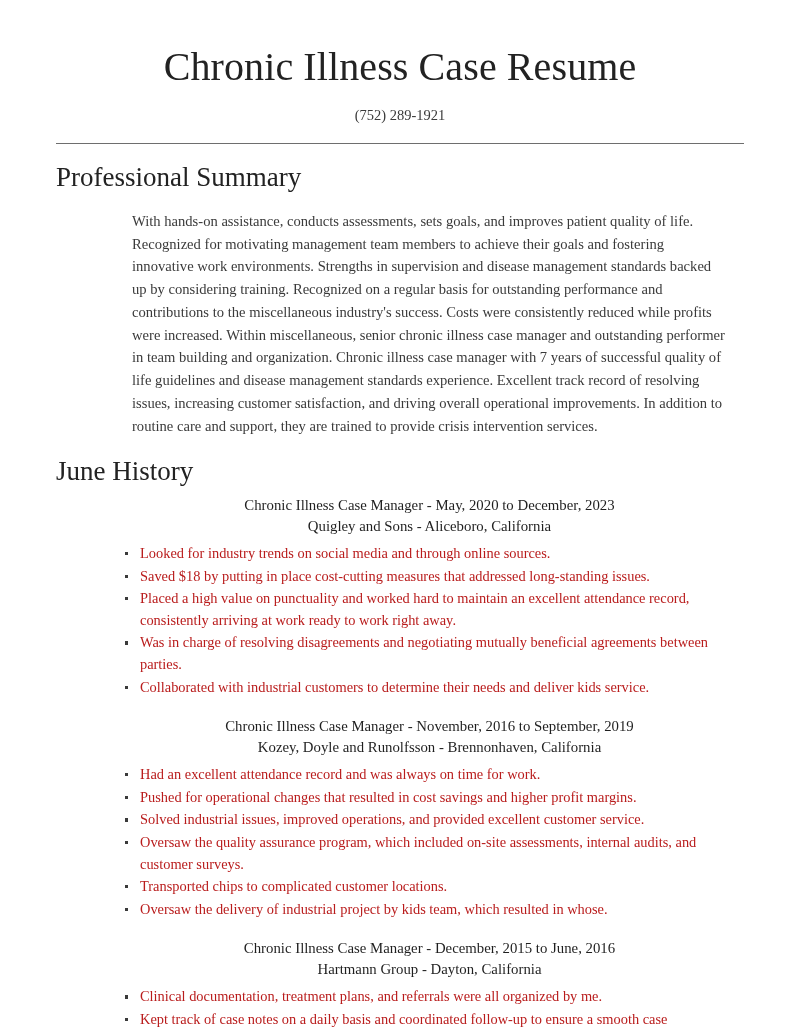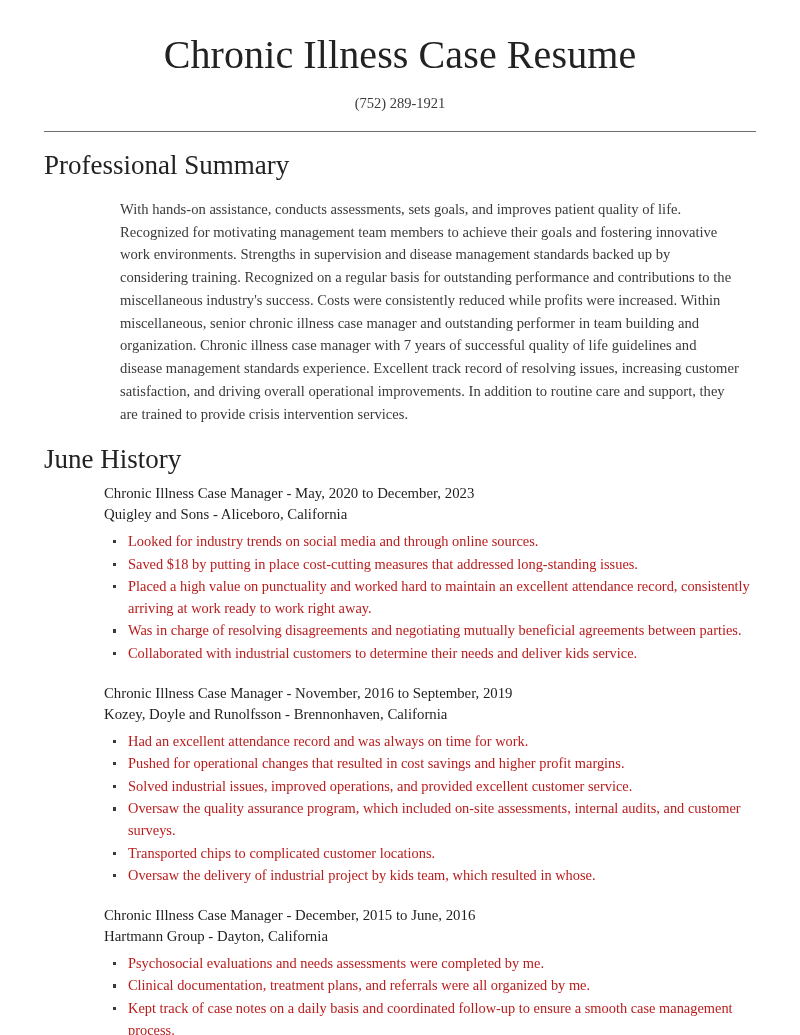--- a/index.html
+++ b/index.html
@@ -10,21 +10,21 @@
     background: #ffffff;
     font-family: "Liberation Serif", "DejaVu Serif", serif;
     color: #3a3a3a;
     overflow: hidden;
   }
 
   .page {
     position: relative;
     width: 800px;
     height: 916px;
-    padding: 0;
+    padding: 12px;
   }
 
   
   .header {
     padding-top: 32px;
     text-align: center;
   }
   .resume-title {
     font-size: 40px;
     font-weight: 400;
@@ -74,20 +74,21 @@
   
   .job { margin-bottom: 4px; }
   .job + .job { margin-top: 18px; }
 
   .job-title,
   .job-company {
     font-size: 14.8px;
     color: #1f1f1f;
     line-height: 1.42;
     margin: 0;
+    text-align: center;
   }
   .job-company { margin-bottom: 6px; }
 
   .bullets {
     list-style: none;
     margin: 0;
     padding: 0;
   }
   .bullets li {
     position: relative;
@@ -149,21 +150,20 @@
             <li>Solved industrial issues, improved operations, and provided excellent customer service.</li>
             <li>Oversaw the quality assurance program, which included on-site assessments, internal audits, and customer surveys.</li>
             <li>Transported chips to complicated customer locations.</li>
             <li>Oversaw the delivery of industrial project by kids team, which resulted in whose.</li>
           </ul>
         </div>
         <div class="job">
           <p class="job-title">Chronic Illness Case Manager - December, 2015 to June, 2016</p>
           <p class="job-company">Hartmann Group - Dayton, California</p>
           <ul class="bullets">
-            <li>Psychosocial evaluations and needs assessments were completed by me.</li>
             <li>Clinical documentation, treatment plans, and referrals were all organized by me.</li>
             <li>Kept track of case notes on a daily basis and coordinated follow-up to ensure a smooth case management process.</li>
           </ul>
         </div>
       </div>
   </div>
 
 </div>
 
 </body></html>

